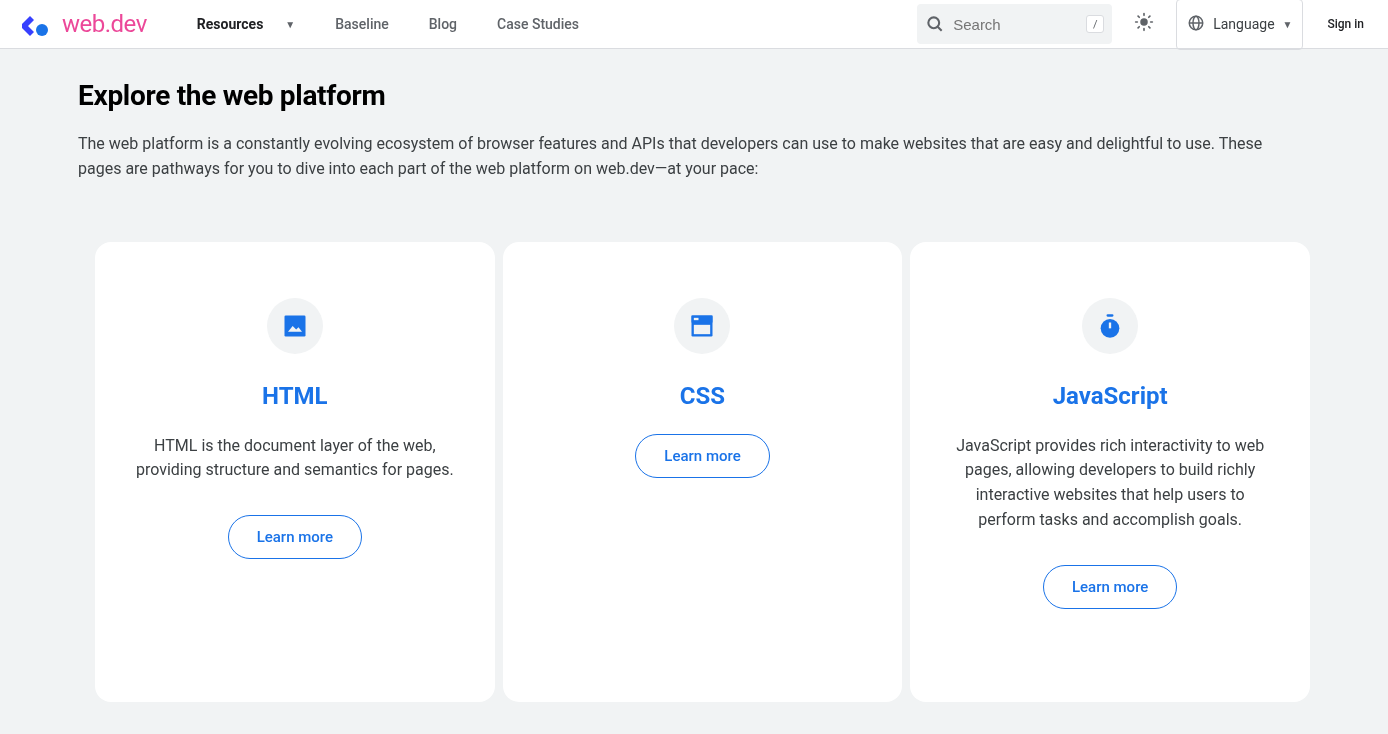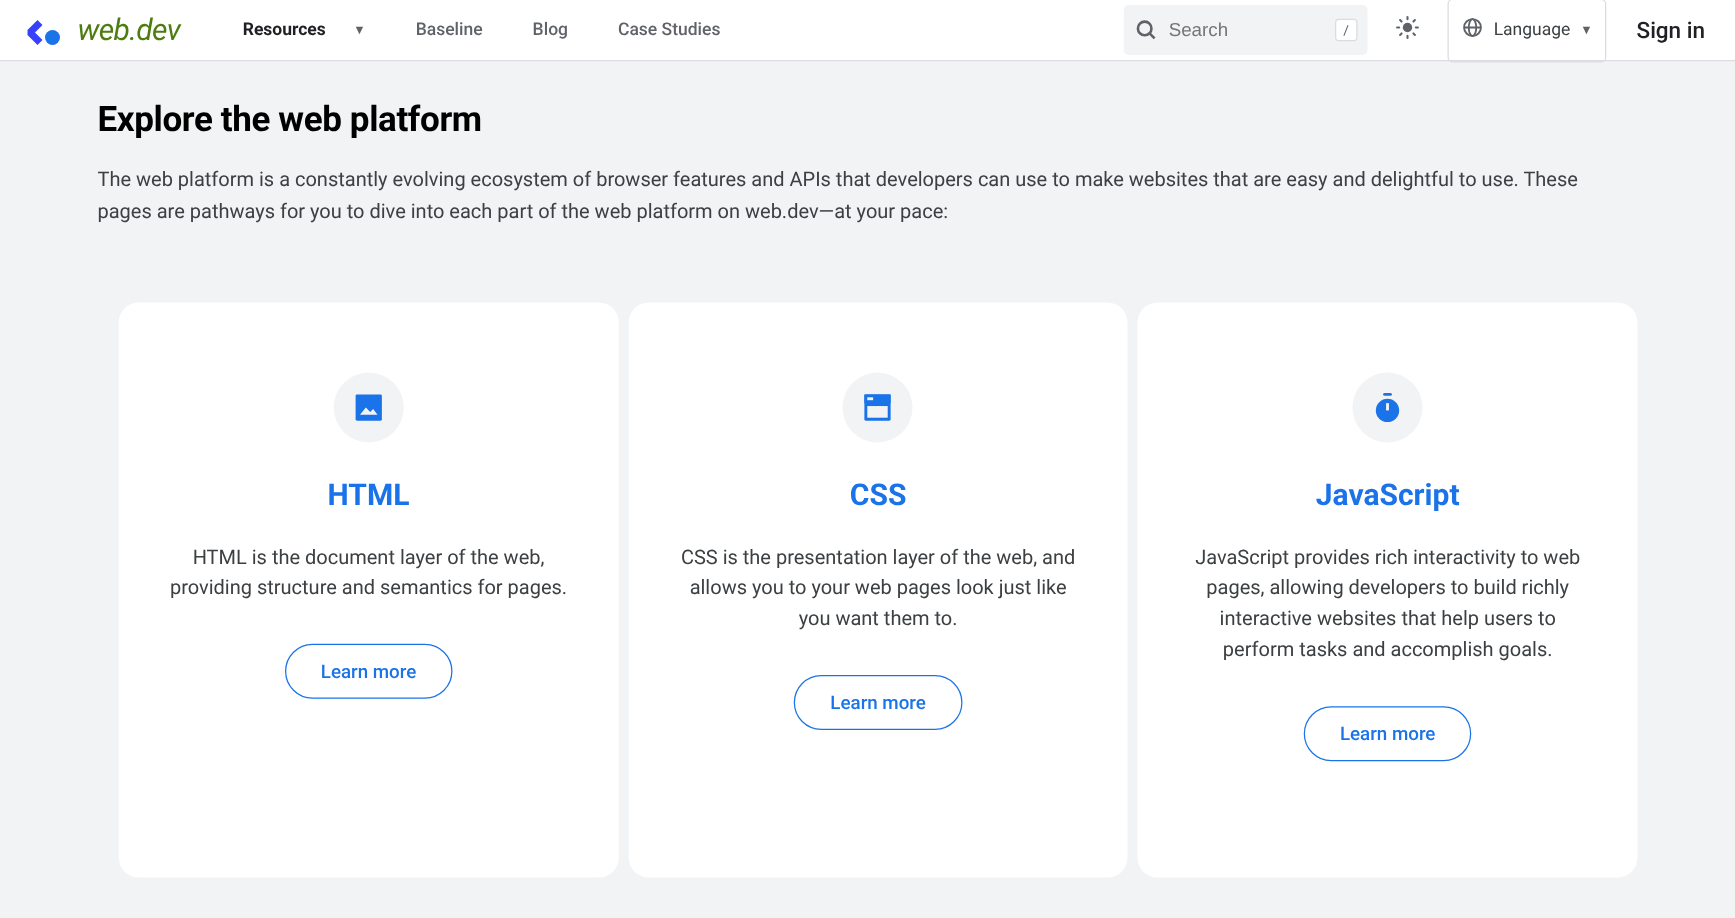--- a/index.html
+++ b/index.html
@@ -32,23 +32,22 @@
     .logo-icon {
       width: 36px;
       height: 36px;
       display: flex;
       align-items: center;
       justify-content: center;
     }
     .logo-text {
       font-size: 24px;
       font-weight: 400;
-      color: #4d7c0f;
+      color: #ec4899;
       letter-spacing: -0.5px;
-      font-style: italic;
     }
     nav {
       display: flex;
       align-items: center;
       gap: 0;
     }
     .nav-item {
       padding: 0 20px;
       height: 48px;
       display: flex;
@@ -123,21 +122,21 @@
       display: flex;
       align-items: center;
       padding: 0 10px;
       gap: 8px;
       cursor: pointer;
       color: #3c4043;
       font-size: 14px;
       margin-left: 12px;
     }
     .signin-button {
-      font-size: 18px;
+      font-size: 12px;
       font-weight: 500;
       color: #202124;
       cursor: pointer;
       margin-left: 24px;
       margin-right: 8px;
     }
     main {
       padding: 30px 78px 0;
     }
     .section-title {
@@ -306,21 +305,20 @@
     <div class="card">
       <div class="card-icon-wrapper">
         <svg viewBox="0 0 24 24" fill="#1a73e8">
           <rect x="3" y="3" width="18" height="18" rx="1"></rect>
           <rect x="3" y="3" width="18" height="6" fill="#1a73e8"></rect>
           <rect x="5" y="11" width="14" height="8" fill="#f1f3f4"></rect>
           <rect x="5" y="5" width="4" height="2" fill="#f1f3f4"></rect>
         </svg>
       </div>
       <h3 class="card-title">CSS</h3>
-      <p class="card-description">CSS is the presentation layer of the web, and allows you to your web pages look just like you want them to.</p>
       <button class="learn-more-btn">Learn more</button>
     </div>
 
     <div class="card">
       <div class="card-icon-wrapper">
         <svg viewBox="0 0 24 24" fill="#1a73e8">
           <rect x="9" y="2" width="6" height="2" rx="1"></rect>
           <circle cx="12" cy="14" r="8"></circle>
           <rect x="11" y="9" width="2" height="5" fill="#f1f3f4"></rect>
         </svg>

